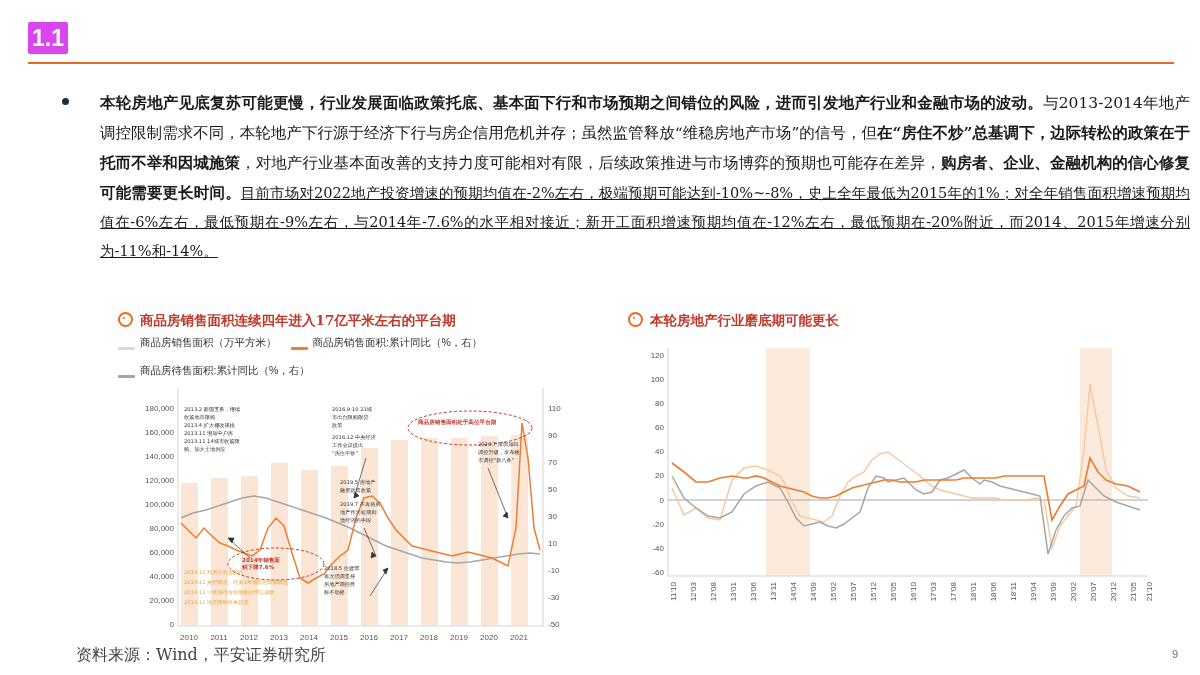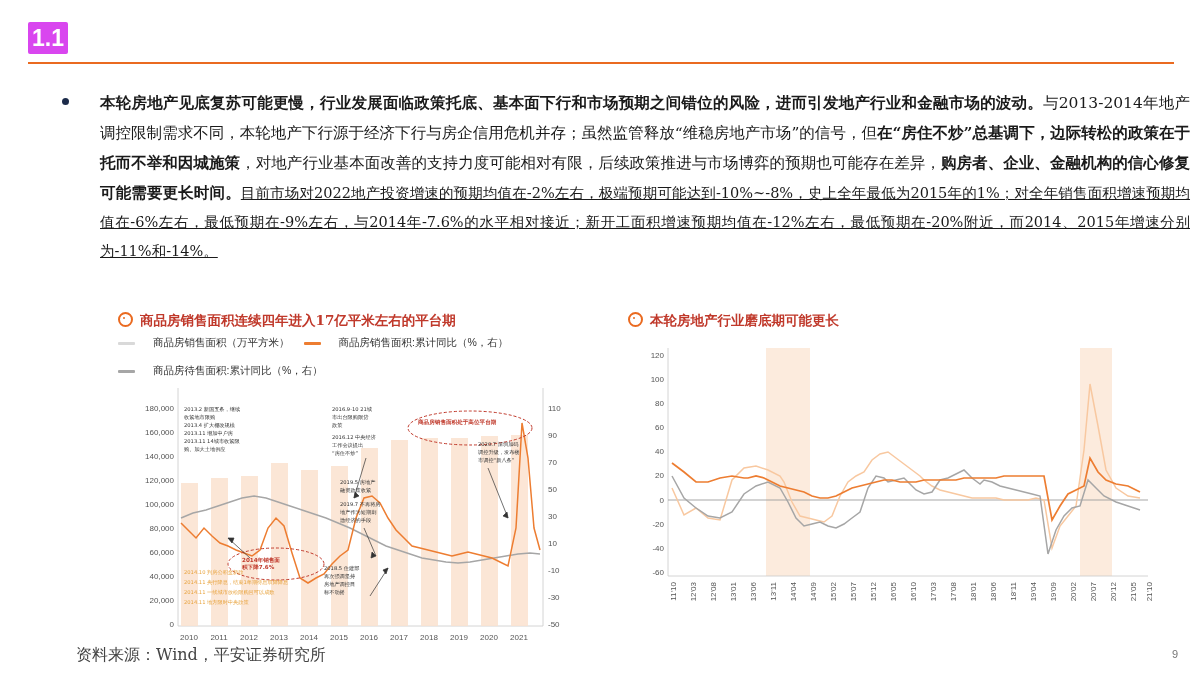--- a/index.html
+++ b/index.html
@@ -56,21 +56,21 @@
     border:2px solid #ea6a20;position:relative;flex:none;
   }
   .bullseye:after{
     content:"";position:absolute;left:2.5px;top:2.5px;width:2px;height:2px;
     border-radius:50%;background:#ea6a20;
   }
   .legend{
     font-family:"Liberation Sans", sans-serif;font-size:10.5px;color:#333;
   }
   .legend-row{display:flex;flex-wrap:wrap;gap:14px;margin-top:6px;}
-  .legend-item{display:flex;align-items:center;gap:18px;white-space:nowrap;}
+  .legend-item{display:flex;align-items:flex-end;gap:5px;white-space:nowrap;}
   .swatch{width:17px;height:3px;flex:none;border-radius:1px;}
   .axis-lab-s{
     font-family:"Liberation Sans", sans-serif;font-size:8px;fill:#555;
   }
   .note-txt{
     font-family:"DejaVu Sans", sans-serif;font-size:5.2px;fill:#333;
   }
   .note-org{
     font-family:"DejaVu Sans", sans-serif;font-size:5.2px;fill:#e8a33d;
   }

